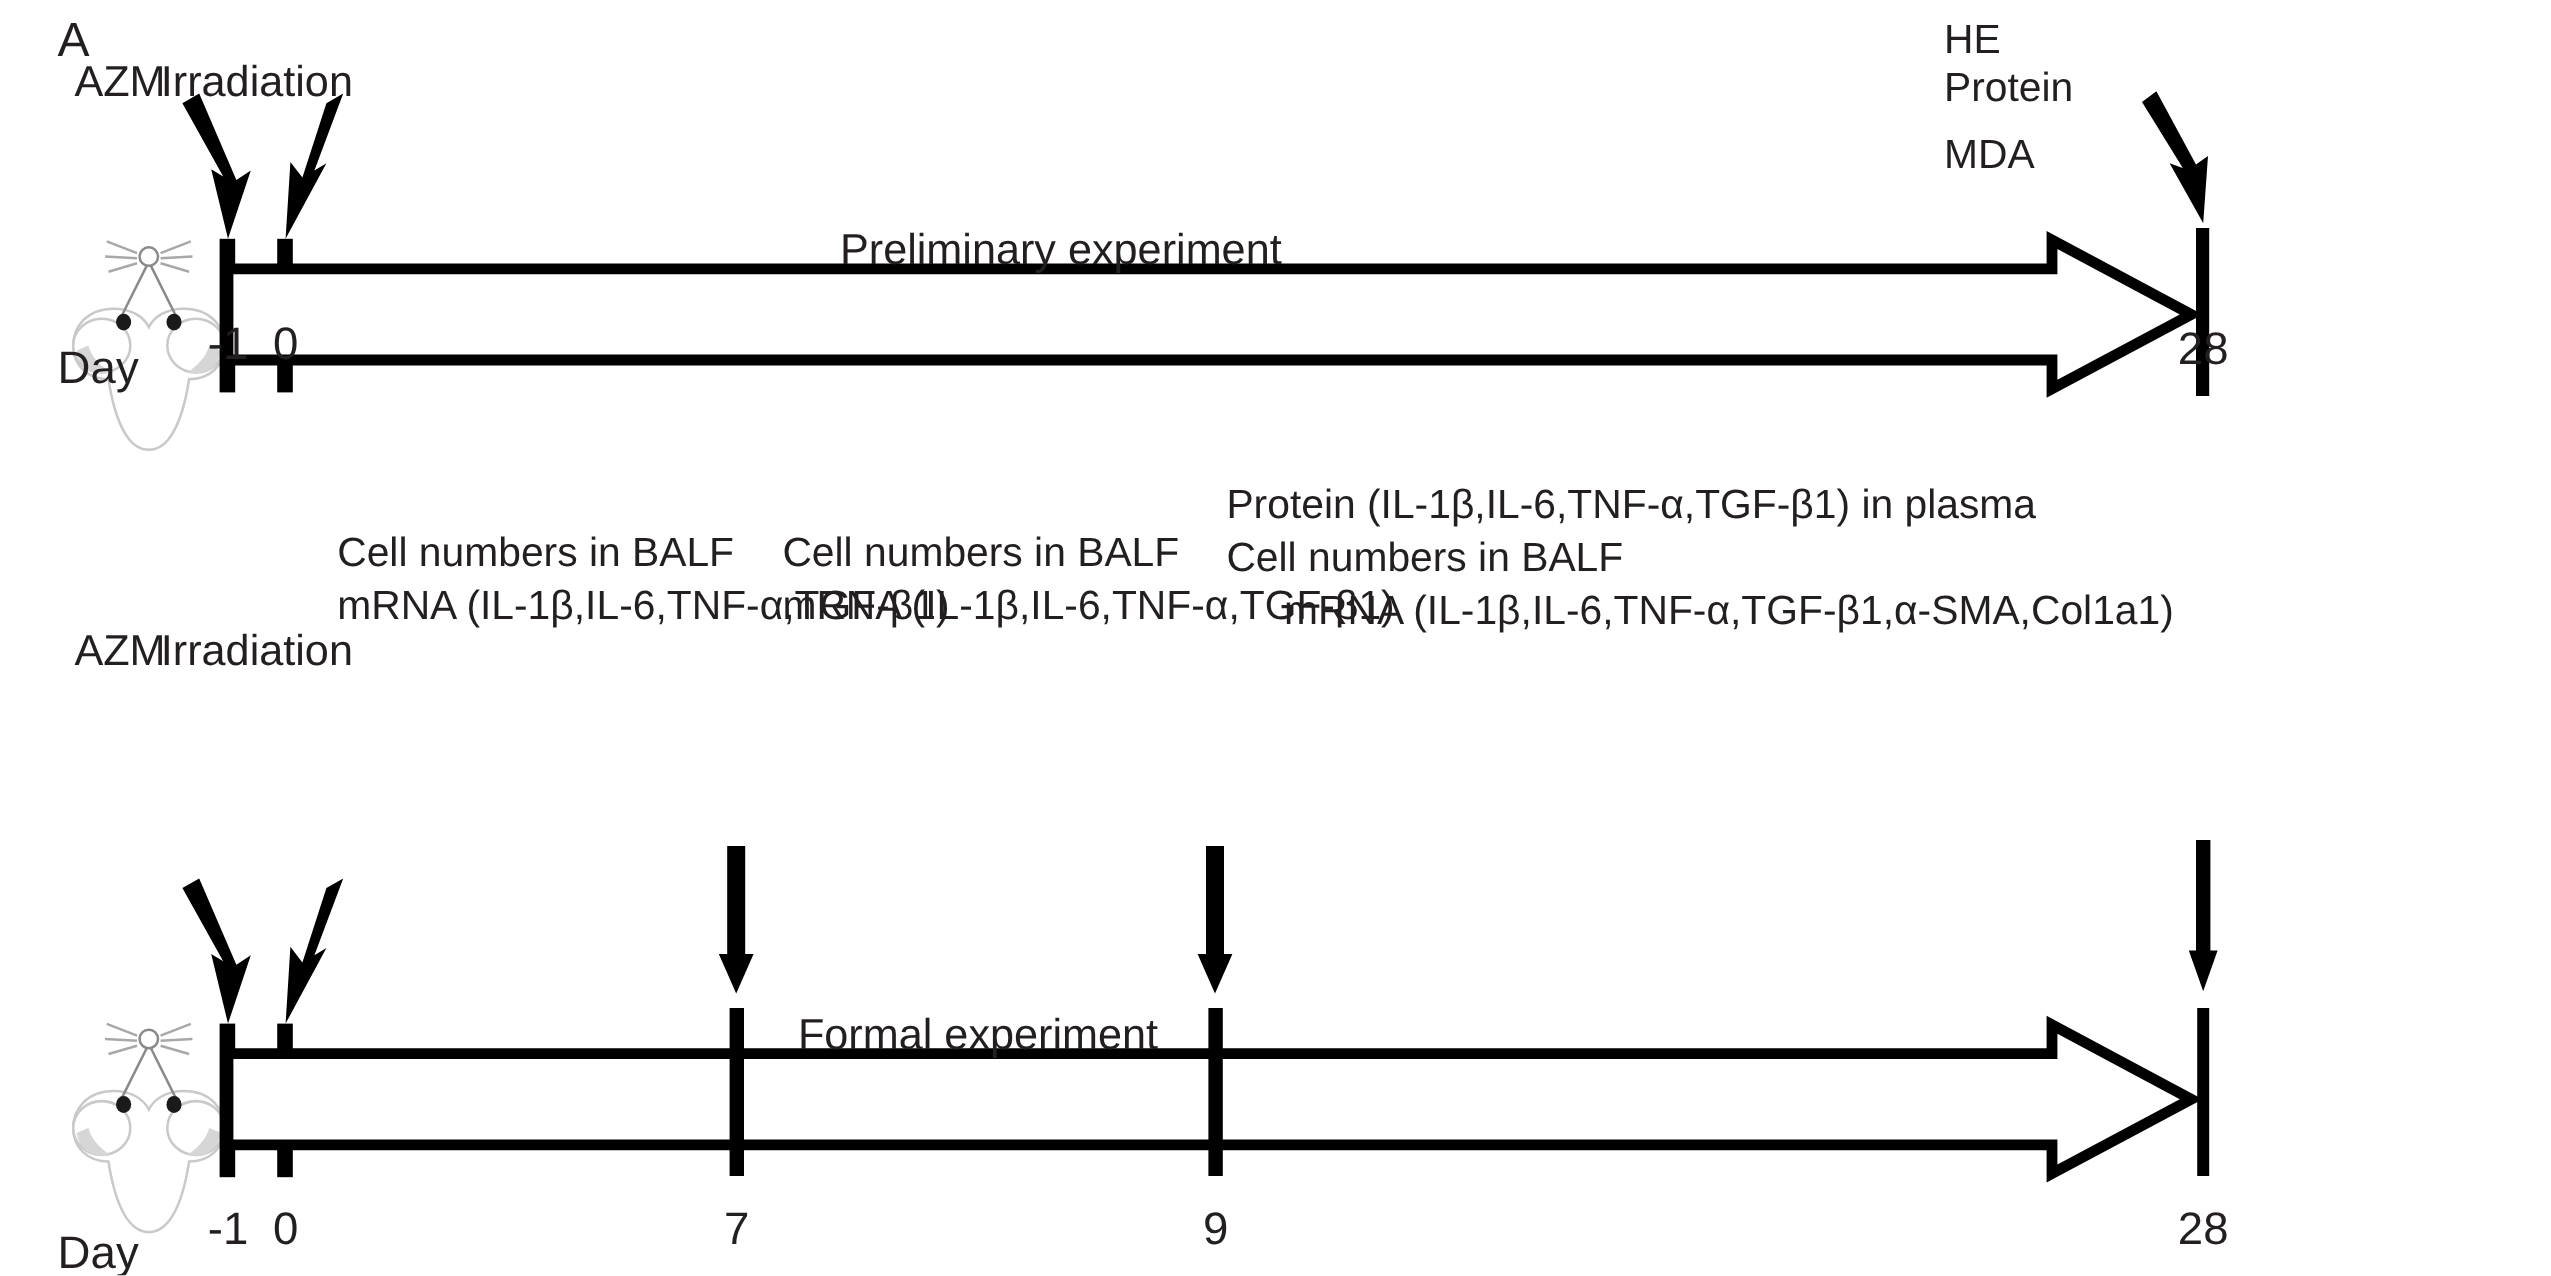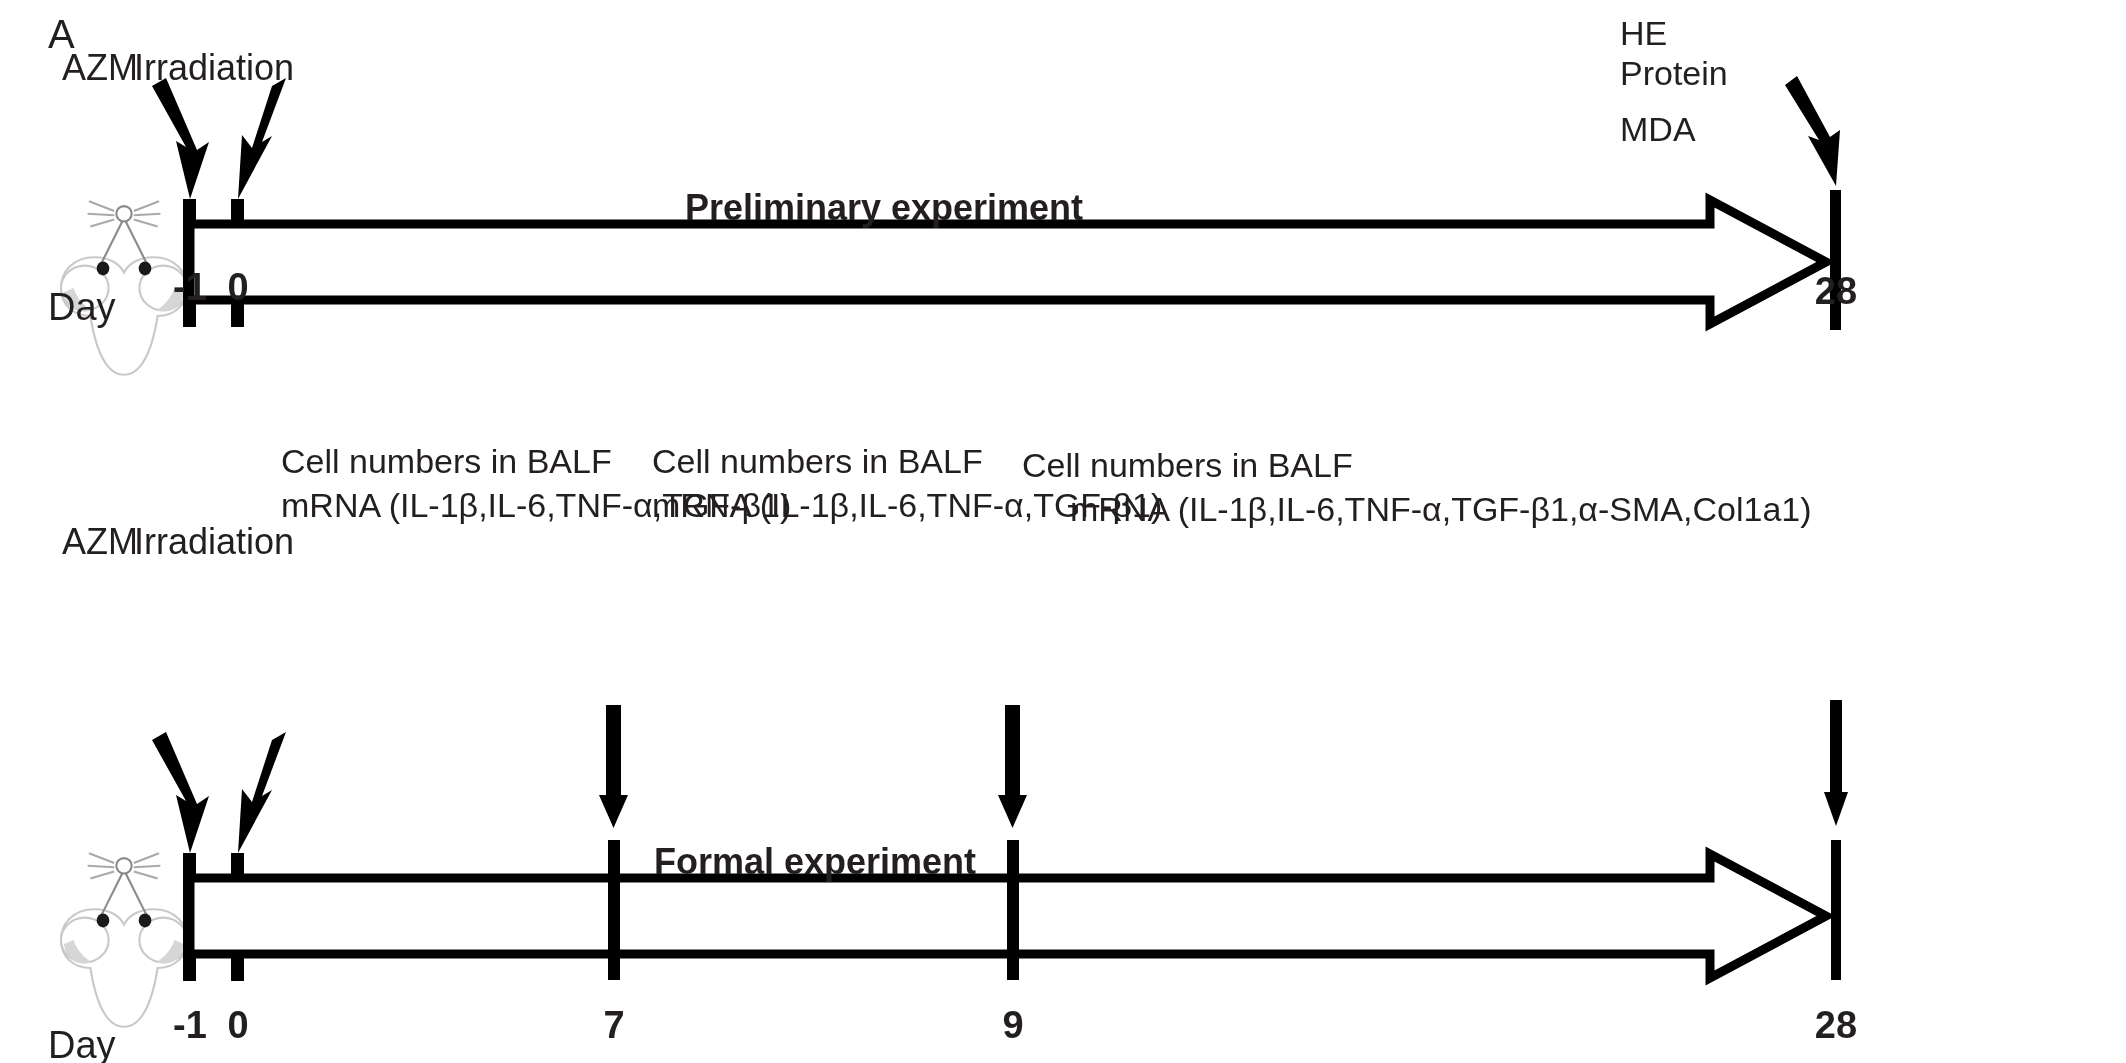--- a/index.html
+++ b/index.html
@@ -31,21 +31,21 @@
     font-family: "Liberation Sans", sans-serif;
     color: #231f20;
     line-height: 1;
   }
   .t-panel   { font-size: 40px; }
   .t-head    { font-size: 36px; }
   .t-day     { font-size: 38px; margin-top: 20px; }
   .t-num     { font-size: 38px; }
   .t-inline  { font-size: 36px; }
   .t-assay   { font-size: 34px; }
-  .center    { transform: translateX(-50%); font-weight: bold; }
+  .center    { transform: translateX(-50%); }
 </style>
 </head>
 <body>
 
 <div id="figure">
 
   <svg class="layer" viewBox="0 0 2126 1063">
     <defs>
 
       <g id="mouse-glyph">
@@ -184,20 +184,21 @@
 
   <div class="lbl t-head" style="left:62px; top:524px;">AZM</div>
   <div class="lbl t-head" style="left:134px; top:524px;">Irradiation</div>
 
   <div class="lbl t-assay" style="left:281px; top:444px;">Cell numbers in BALF</div>
   <div class="lbl t-assay" style="left:281px; top:488px;">mRNA (IL-1β,IL-6,TNF-α,TGF-β1)</div>
 
   <div class="lbl t-assay" style="left:652px; top:444px;">Cell numbers in BALF</div>
   <div class="lbl t-assay" style="left:652px; top:488px;">mRNA (IL-1β,IL-6,TNF-α,TGF-β1)</div>
 
+  <div class="lbl t-assay" style="left:1022px; top:404px;">Protein (IL-1β,IL-6,TNF-α,TGF-β1) in plasma</div>
   <div class="lbl t-assay" style="left:1022px; top:448px;">Cell numbers in BALF</div>
   <div class="lbl t-assay" style="left:1022px; top:492px;margin-left:48px;">mRNA (IL-1β,IL-6,TNF-α,TGF-β1,α-SMA,Col1a1)</div>
 
   <div class="lbl t-inline center" style="left:815px; top:844px;">Formal experiment</div>
 
   <div class="lbl t-day" style="left:48px; top:1006px;">Day</div>
   <div class="lbl t-num center" style="left:190px; top:1006px;">-1</div>
   <div class="lbl t-num center" style="left:238px; top:1006px;">0</div>
   <div class="lbl t-num center" style="left:614px; top:1006px;">7</div>
   <div class="lbl t-num center" style="left:1013px; top:1006px;">9</div>

